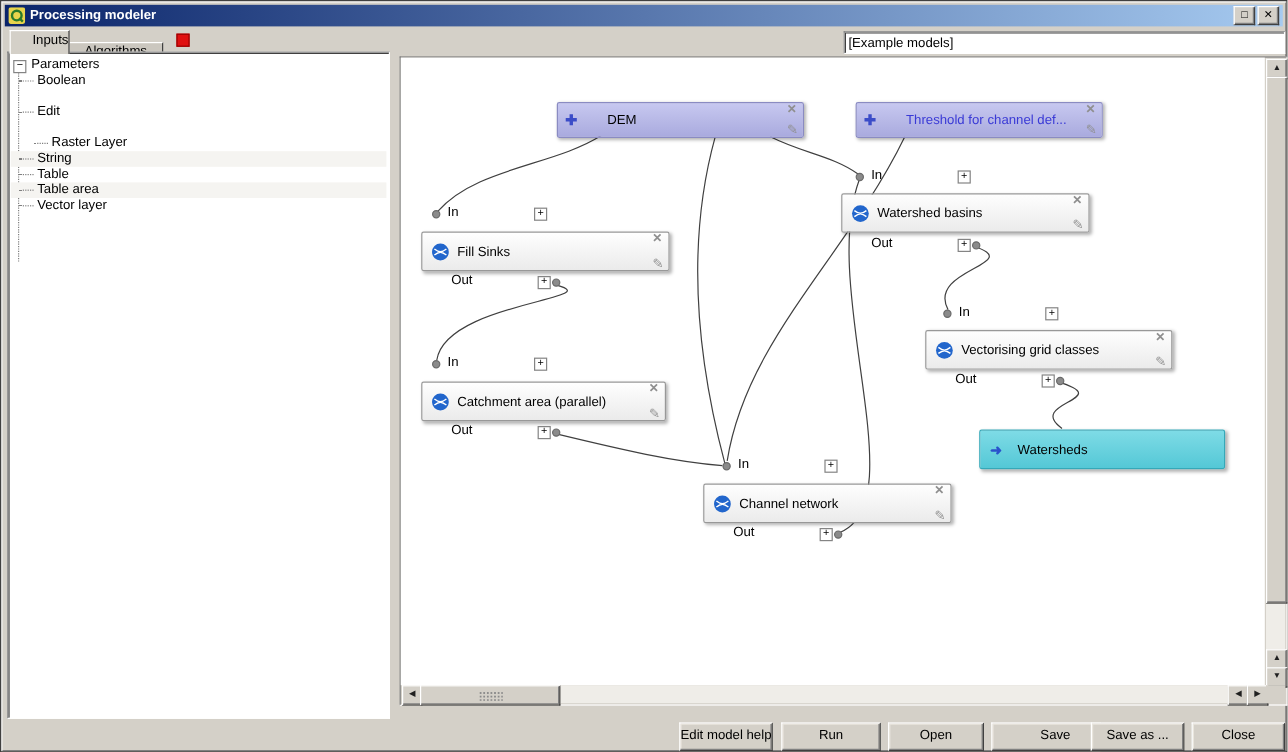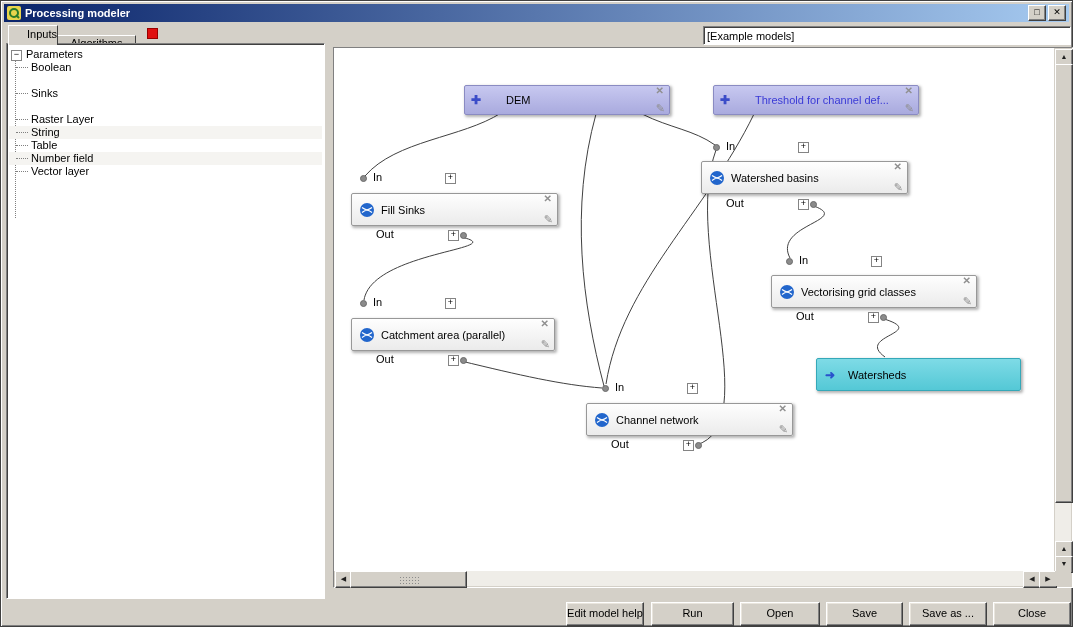--- a/index.html
+++ b/index.html
@@ -138,37 +138,37 @@
     <div class="trow root" style="top:4px;">
       <span class="expbox">−</span>
       <span class="tlabel">Parameters</span>
     </div>
     <div class="trow" style="top:17px;">
         <span class="tstub"></span>
         <span class="tlabel">Boolean</span>
       </div>
     <div class="trow" style="top:43px;">
         <span class="tstub"></span>
-        <span class="tlabel">Sinks</span>
-      </div>
-    <div class="trow" style="top:69px;">
+        <span class="tlabel">Edit</span>
+      </div>
+    <div class="trow" style="top:69px;margin-left:12px;">
         <span class="tstub"></span>
         <span class="tlabel">Raster Layer</span>
       </div>
     <div class="trow alt" style="top:82px;">
         <span class="tstub"></span>
         <span class="tlabel">String</span>
       </div>
     <div class="trow" style="top:95px;">
         <span class="tstub"></span>
         <span class="tlabel">Table</span>
       </div>
     <div class="trow alt" style="top:108px;">
         <span class="tstub"></span>
-        <span class="tlabel">Number field</span>
+        <span class="tlabel">Table area</span>
       </div>
     <div class="trow" style="top:121px;">
         <span class="tstub"></span>
         <span class="tlabel">Vector layer</span>
       </div>
   </div>
 
   <input class="field" style="left: 702px; top: 25px; width: 360px;" value="[Example models]">
 
   <div class="cframe"></div>
@@ -314,17 +314,17 @@
   <div class="thumb" style="left:349px; top:570px; width:115px; height:15px;">
       <span class="grip"></span>
     </div>
   <div class="sbtn" style="left:1022px; top:570px; width:16px; height:15px; line-height:13px;">◀</div>
   <div class="sbtn" style="left:1038px; top:570px; width:16px; height:15px; line-height:13px;">▶</div>
   <div class="corner"></div>
 
   <div class="btn" style="left:565px; width:76px;">Edit model help</div>
   <div class="btn" style="left:650px; width:81px;">Run</div>
   <div class="btn" style="left:739px; width:78px;">Open</div>
-  <div class="btn" style="left:825px; width:75px;">Save</div>
+  <div class="btn" style="left:825px; width:75px;padding-left:15px;">Save</div>
   <div class="btn" style="left:908px; width:76px;">Save as ...</div>
   <div class="btn" style="left:992px; width:76px;">Close</div>
 
 </div>
 
 </body></html>

